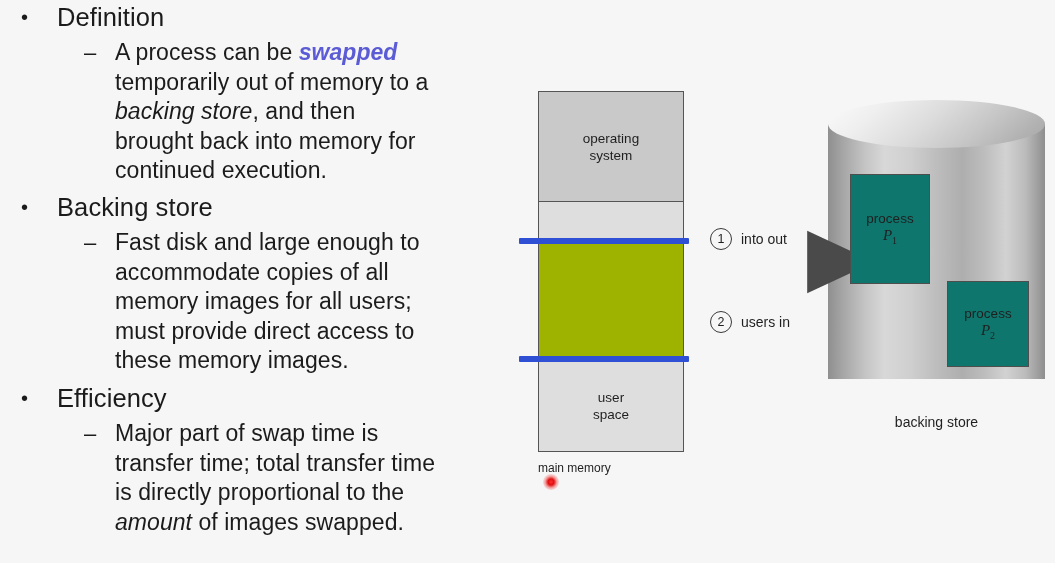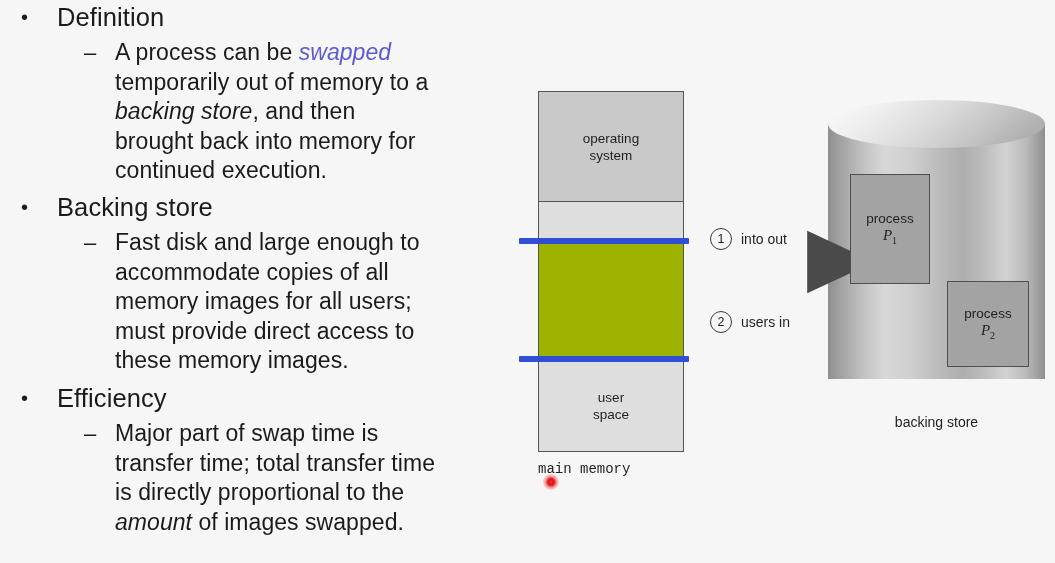--- a/index.html
+++ b/index.html
@@ -63,21 +63,21 @@
     top: 0px;
     font-size: 22px;
     line-height: 29.5px;
     color: #1b1b1b;
   }
   .bullet-l2 .body {
     display: block;
     white-space: pre-line;
   }
   .em-italic { font-style: italic; }
-  .em-swapped { font-style: italic; color: #5b5bd6; }
+  .em-swapped { font-style: italic; color: #5b5bd6; font-weight: bold; }
 
   
   #diagram {
     position: absolute;
     left: 0;
     top: 0;
     width: 1055px;
     height: 563px;
     pointer-events: none;
   }
@@ -141,23 +141,22 @@
     border-radius: 1px;
   }
   #blue-rule-top { top: 238px; }
   #blue-rule-bottom { top: 356px; }
 
   #main-memory-caption {
     position: absolute;
     left: 538px;
     top: 461px;
     width: 190px;
-    font-size: 14px;
-    color: #1f1f1f;
-    font-family: Liberation Mono, monospace;
+    font-size: 12px;
+    color: #1f1f1f;
   }
 
   #laser-dot {
     position: absolute;
     left: 543px;
     top: 474px;
     width: 16px;
     height: 16px;
     border-radius: 50%;
     background: radial-gradient(circle at 50% 50%, #ff2b2b 0%, #e01010 26%, rgba(240,70,70,0.45) 52%, rgba(245,150,150,0.12) 76%, rgba(246,246,246,0) 100%);
@@ -226,21 +225,21 @@
     top: 0;
     width: 217px;
     height: 48px;
     border-radius: 50%;
     background: linear-gradient(140deg, #fbfbfb 0%, #efefef 22%, #dcdcdc 46%, #c6c6c6 68%, #b2b2b2 86%, #a5a5a5 100%);
   }
 
   .process-box {
     position: absolute;
     border: 1px solid #4e4e4e;
-    background: #a3a3a3;
+    background: #0f766e;
     box-sizing: border-box;
     display: flex;
     flex-direction: column;
     align-items: center;
     justify-content: center;
     font-size: 13.5px;
     color: #1f1f1f;
     line-height: 17px;
   }
   #process-p1-box { left: 850px; top: 174px; width: 80px; height: 110px; }

